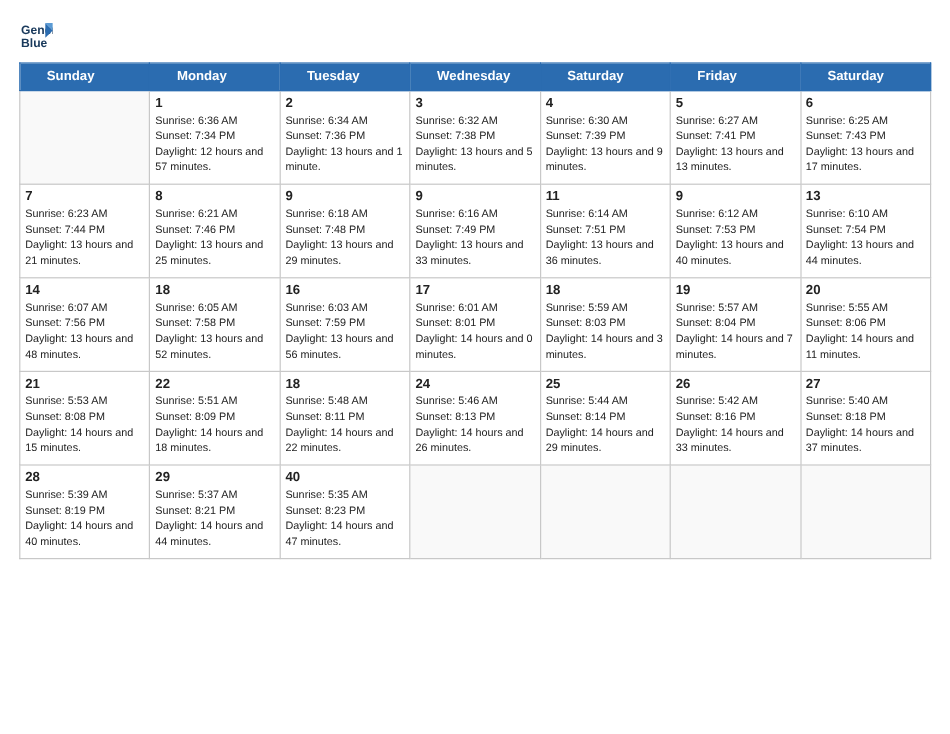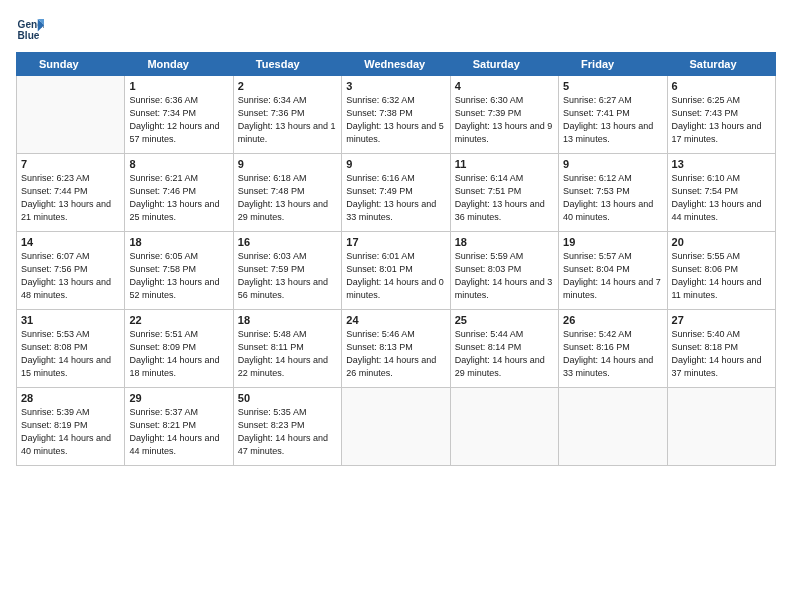--- a/index.html
+++ b/index.html
@@ -140,32 +140,32 @@
         <tr>
           <td><span class="day-num">14</span><span class="cell-text">Sunrise: 6:07 AM<br>Sunset: 7:56 PM<br>Daylight: 13 hours and 48 minutes.</span></td>
           <td><span class="day-num">18</span><span class="cell-text">Sunrise: 6:05 AM<br>Sunset: 7:58 PM<br>Daylight: 13 hours and 52 minutes.</span></td>
           <td><span class="day-num">16</span><span class="cell-text">Sunrise: 6:03 AM<br>Sunset: 7:59 PM<br>Daylight: 13 hours and 56 minutes.</span></td>
           <td><span class="day-num">17</span><span class="cell-text">Sunrise: 6:01 AM<br>Sunset: 8:01 PM<br>Daylight: 14 hours and 0 minutes.</span></td>
           <td><span class="day-num">18</span><span class="cell-text">Sunrise: 5:59 AM<br>Sunset: 8:03 PM<br>Daylight: 14 hours and 3 minutes.</span></td>
           <td><span class="day-num">19</span><span class="cell-text">Sunrise: 5:57 AM<br>Sunset: 8:04 PM<br>Daylight: 14 hours and 7 minutes.</span></td>
           <td><span class="day-num">20</span><span class="cell-text">Sunrise: 5:55 AM<br>Sunset: 8:06 PM<br>Daylight: 14 hours and 11 minutes.</span></td>
         </tr>
         <tr>
-          <td><span class="day-num">31</span><span class="cell-text">Sunrise: 5:53 AM<br>Sunset: 8:08 PM<br>Daylight: 14 hours and 15 minutes.</span></td>
+          <td><span class="day-num">21</span><span class="cell-text">Sunrise: 5:53 AM<br>Sunset: 8:08 PM<br>Daylight: 14 hours and 15 minutes.</span></td>
           <td><span class="day-num">22</span><span class="cell-text">Sunrise: 5:51 AM<br>Sunset: 8:09 PM<br>Daylight: 14 hours and 18 minutes.</span></td>
           <td><span class="day-num">18</span><span class="cell-text">Sunrise: 5:48 AM<br>Sunset: 8:11 PM<br>Daylight: 14 hours and 22 minutes.</span></td>
           <td><span class="day-num">24</span><span class="cell-text">Sunrise: 5:46 AM<br>Sunset: 8:13 PM<br>Daylight: 14 hours and 26 minutes.</span></td>
           <td><span class="day-num">25</span><span class="cell-text">Sunrise: 5:44 AM<br>Sunset: 8:14 PM<br>Daylight: 14 hours and 29 minutes.</span></td>
           <td><span class="day-num">26</span><span class="cell-text">Sunrise: 5:42 AM<br>Sunset: 8:16 PM<br>Daylight: 14 hours and 33 minutes.</span></td>
           <td><span class="day-num">27</span><span class="cell-text">Sunrise: 5:40 AM<br>Sunset: 8:18 PM<br>Daylight: 14 hours and 37 minutes.</span></td>
         </tr>
         <tr>
           <td><span class="day-num">28</span><span class="cell-text">Sunrise: 5:39 AM<br>Sunset: 8:19 PM<br>Daylight: 14 hours and 40 minutes.</span></td>
           <td><span class="day-num">29</span><span class="cell-text">Sunrise: 5:37 AM<br>Sunset: 8:21 PM<br>Daylight: 14 hours and 44 minutes.</span></td>
-          <td><span class="day-num">50</span><span class="cell-text">Sunrise: 5:35 AM<br>Sunset: 8:23 PM<br>Daylight: 14 hours and 47 minutes.</span></td>
+          <td><span class="day-num">40</span><span class="cell-text">Sunrise: 5:35 AM<br>Sunset: 8:23 PM<br>Daylight: 14 hours and 47 minutes.</span></td>
           <td class="empty-cell"></td>
           <td class="empty-cell"></td>
           <td class="empty-cell"></td>
           <td class="empty-cell"></td>
         </tr>
       </tbody>
   </table>
 </div>
 
 </body></html>

